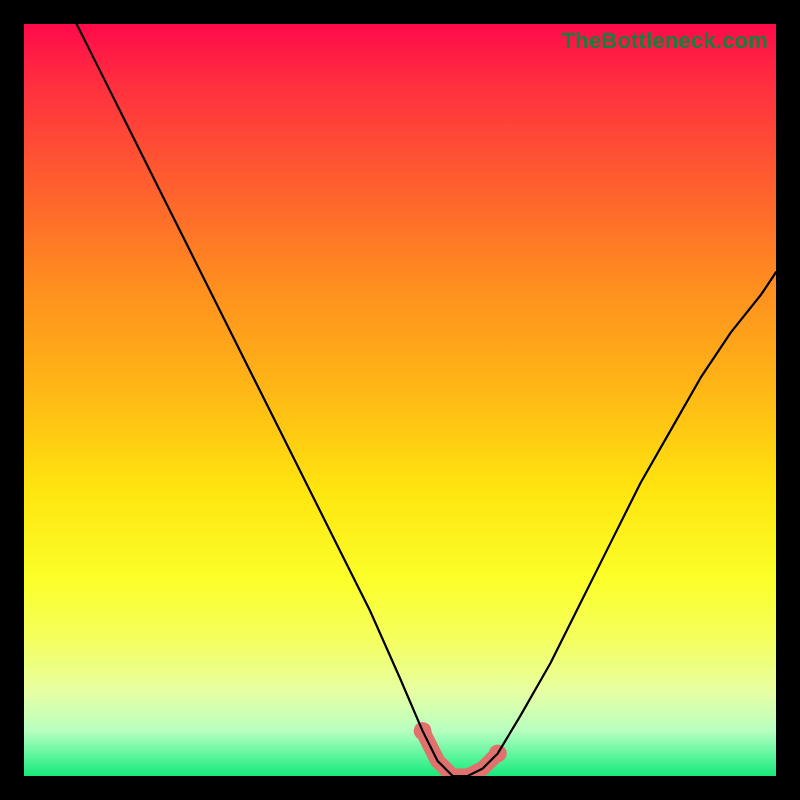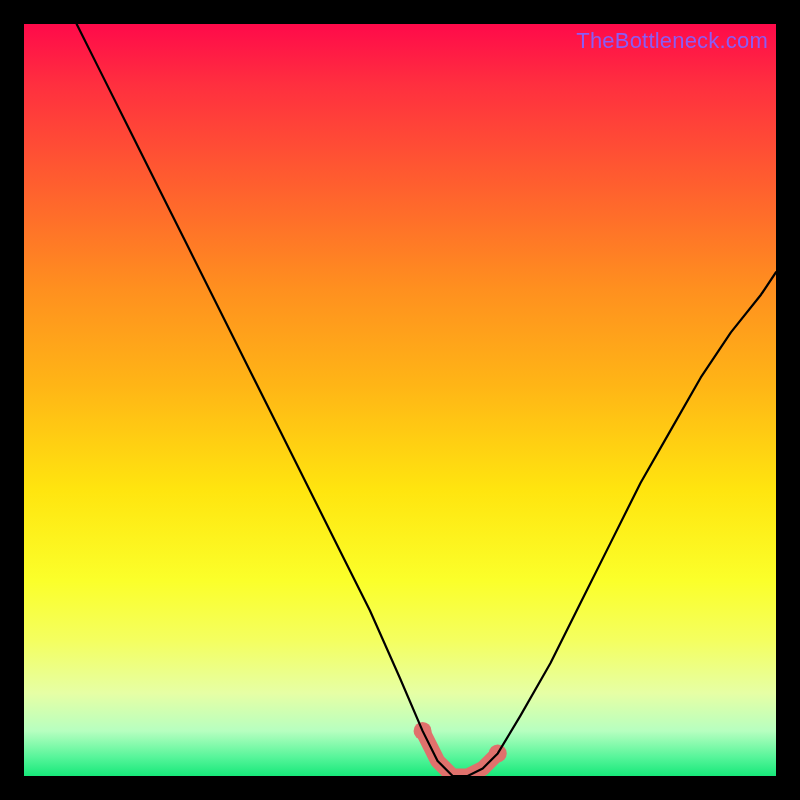--- a/index.html
+++ b/index.html
@@ -41,22 +41,22 @@
       #b7ffc0 94%,
       #57f59a 97.5%,
       #17e87a 100%
     );
   }
   .watermark {
     position: absolute;
     top: 4px;
     right: 8px;
     font-size: 22px;
-    font-weight: 400;
-    color: #8b5cf6;
+    font-weight: 700;
+    color: #15803d;
     letter-spacing: 0.2px;
     user-select: none;
   }
   svg {
     position: absolute;
     inset: 0;
   }
   .curve {
     fill: none;
     stroke: #000;

